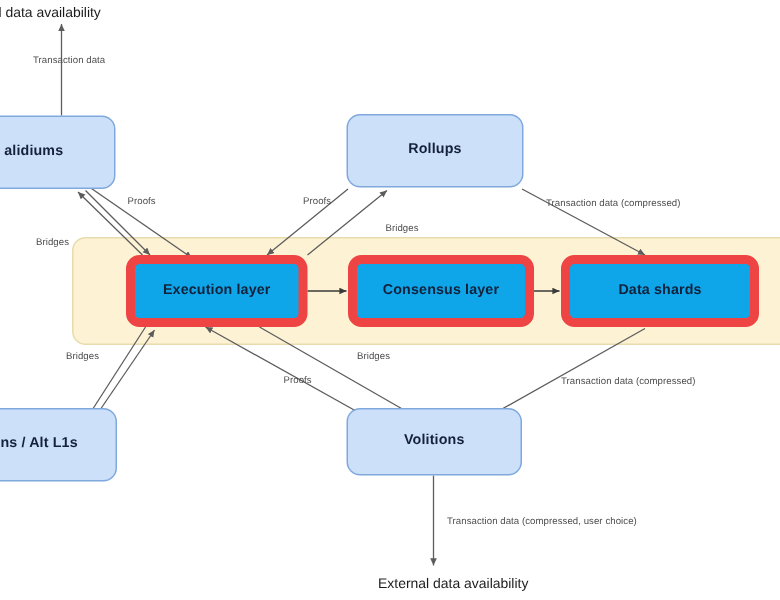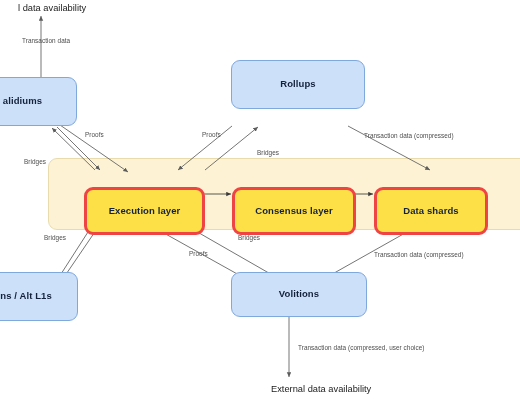--- a/index.html
+++ b/index.html
@@ -10,26 +10,26 @@
   svg.edges{position:absolute;left:0;top:0;width:520px;height:400px;overflow:visible;}
 
   .band{position:absolute;box-sizing:border-box;background:#fdf3d4;
         border:1px solid #e8dcae;border-radius:9px;}
 
   .node{position:absolute;box-sizing:border-box;display:flex;
         align-items:center;justify-content:center;text-align:center;
         border-radius:9px;font-size:9.5px;font-weight:bold;color:#13213b;
         letter-spacing:.1px;line-height:1.15;}
   .node.blue{background:#cce0fa;border:1px solid #7fa9dd;}
-  .node.purple{background:#fde047;border:3px solid #ef4444;margin-top:17px;}
+  .node.purple{background:#0ea5e9;border:6px solid #ef4444;}
 
   .edge-label{position:absolute;font-size:6.4px;color:#4d4d4d;
               white-space:nowrap;line-height:1;letter-spacing:.05px;}
   .plain-text{position:absolute;font-size:9.3px;color:#1b1b1b;
-              white-space:nowrap;line-height:1;margin-left:19px;}
+              white-space:nowrap;line-height:1;}
 </style>
 </head>
 <body>
 
 <div id="stage">
 
   <div class="band" style="left:48px;top:158px;width:490px;height:72px;"></div>
 
   <svg class="edges" viewBox="0 0 520 400" xmlns="http://www.w3.org/2000/svg">
     <defs>
@@ -71,41 +71,41 @@
       <path d="M430,219 L320,281" marker-end="url(#ah)"></path>
 
       <path d="M289,317 L289,377" marker-end="url(#ah)"></path>
     </g>
   </svg>
 
   <div class="node blue" style="left:-32px;top:77px;width:109px;height:49px;">
     <span>alidiums</span>
   </div>
 
-  <div class="node blue" style="left:231px;top:60px;width:134px;height:49px;">
+  <div class="node blue" style="left:231px;top:76px;width:118px;height:49px;">
     <span>Rollups</span>
   </div>
 
   <div class="node purple" style="left:84px;top:170px;width:121px;height:48px;">
     <span>Execution layer</span>
   </div>
 
   <div class="node purple" style="left:232px;top:170px;width:124px;height:48px;">
     <span>Consensus layer</span>
   </div>
 
-  <div class="node purple" style="left:374px;top:170px;width:114px;height:48px;">
+  <div class="node purple" style="left:374px;top:170px;width:132px;height:48px;">
     <span>Data shards</span>
   </div>
 
   <div class="node blue" style="left:-34px;top:272px;width:112px;height:49px;">
     <span>ains / Alt L1s</span>
   </div>
 
-  <div class="node blue" style="left:231px;top:272px;width:136px;height:45px;">
+  <div class="node blue" style="left:231px;top:272px;width:117px;height:45px;">
     <span>Volitions</span>
   </div>
 
   <div class="plain-text" style="left:-1px;top:4px;">l data availability</div>
 
   <div class="plain-text" style="left:252px;top:385px;">External data availability</div>
 
   <div class="edge-label" style="left:22px;top:38px;">Transaction data</div>
 
   <div class="edge-label" style="left:85px;top:132px;">Proofs</div>

